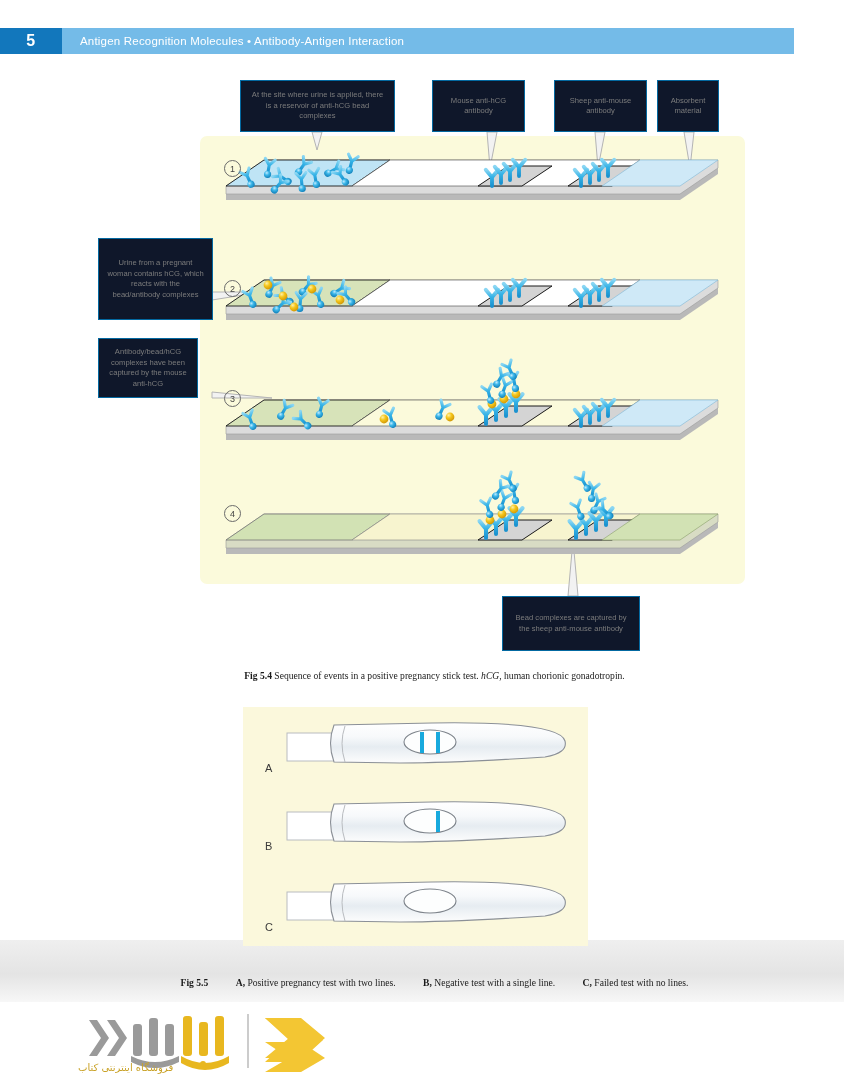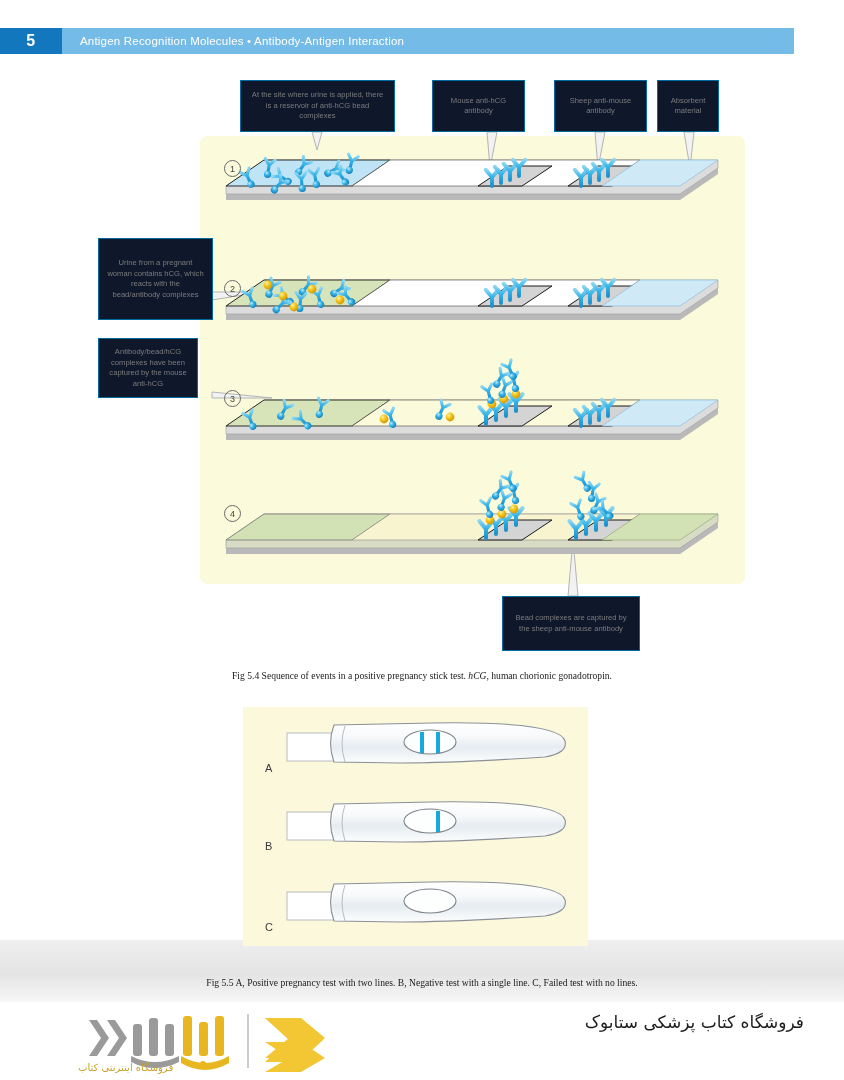--- a/index.html
+++ b/index.html
@@ -29,21 +29,21 @@
     color:#7c7c7c;font-size:7.6px;line-height:10.5px;text-align:center;
     display:flex;align-items:center;justify-content:center;padding:3px 8px;
     box-sizing:border-box;}
   .stepnum{position:absolute;width:15px;height:15px;border:1px solid #6a6a6a;
     border-radius:50%;font-size:9px;color:#444;display:flex;
     align-items:center;justify-content:center;background:transparent;}
 
   
   .cap{position:absolute;font-family:"Liberation Serif",serif;font-size:9.6px;
     color:#1a1a1a;text-align:center;width:844px;left:0;}
-  .cap b{font-weight:normal;}
+  .cap b{font-weight:bold;margin-left:25px;}
   .cap i{font-style:italic;text-align:center;}
 
   
   .panel2{position:absolute;left:243px;top:707px;width:345px;height:239px;
     background:#fbf8dc;}
   .stick-label{position:absolute;font-size:11px;color:#3a3a3a;
     font-family:"Liberation Sans",sans-serif;}
 
   
   .footer{position:absolute;left:0;top:1002px;width:844px;height:78px;
@@ -491,14 +491,13 @@
       <path d="M190,10 L224,10 L248,32 L224,54 L190,54 L214,32 Z"></path>
       <path d="M190,36 L224,36 L248,52 L224,64 L190,64 L214,50 Z" opacity="0"></path>
     </g>
     <g fill="#f3c633">
       <path d="M190,10 L226,10 L250,30 L226,50 L190,50 L214,30 Z"></path>
       <path d="M190,34 L226,34 L250,50 L226,64 L190,64 L214,50 Z"></path>
     </g>
   </svg>
   <div class="ft-logo-cap">فروشگاه اینترنتی کتاب</div>
 
-  <div class="ft-fa">فروشگاه کتاب پزشکی ستابوک</div>
 </div>
 
 </body></html>

